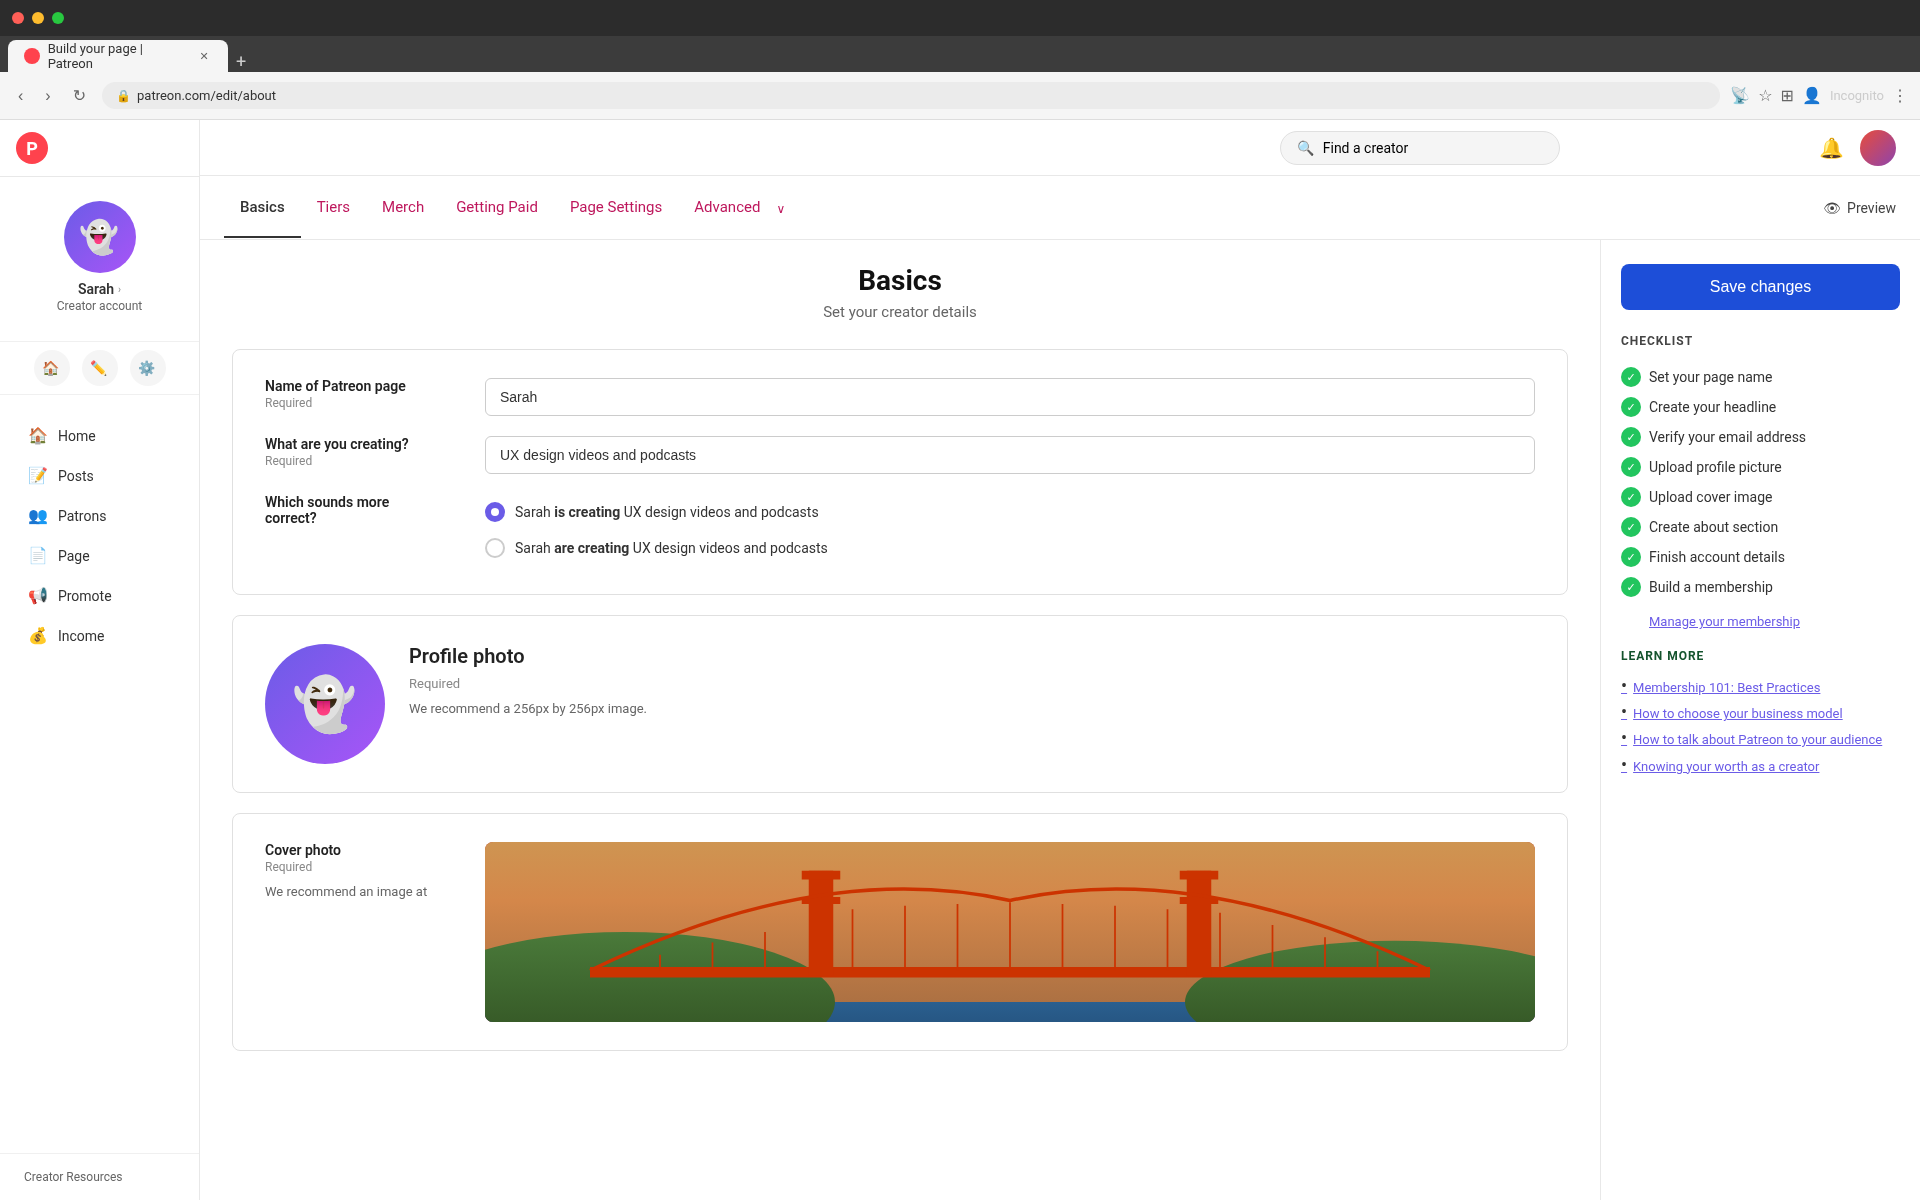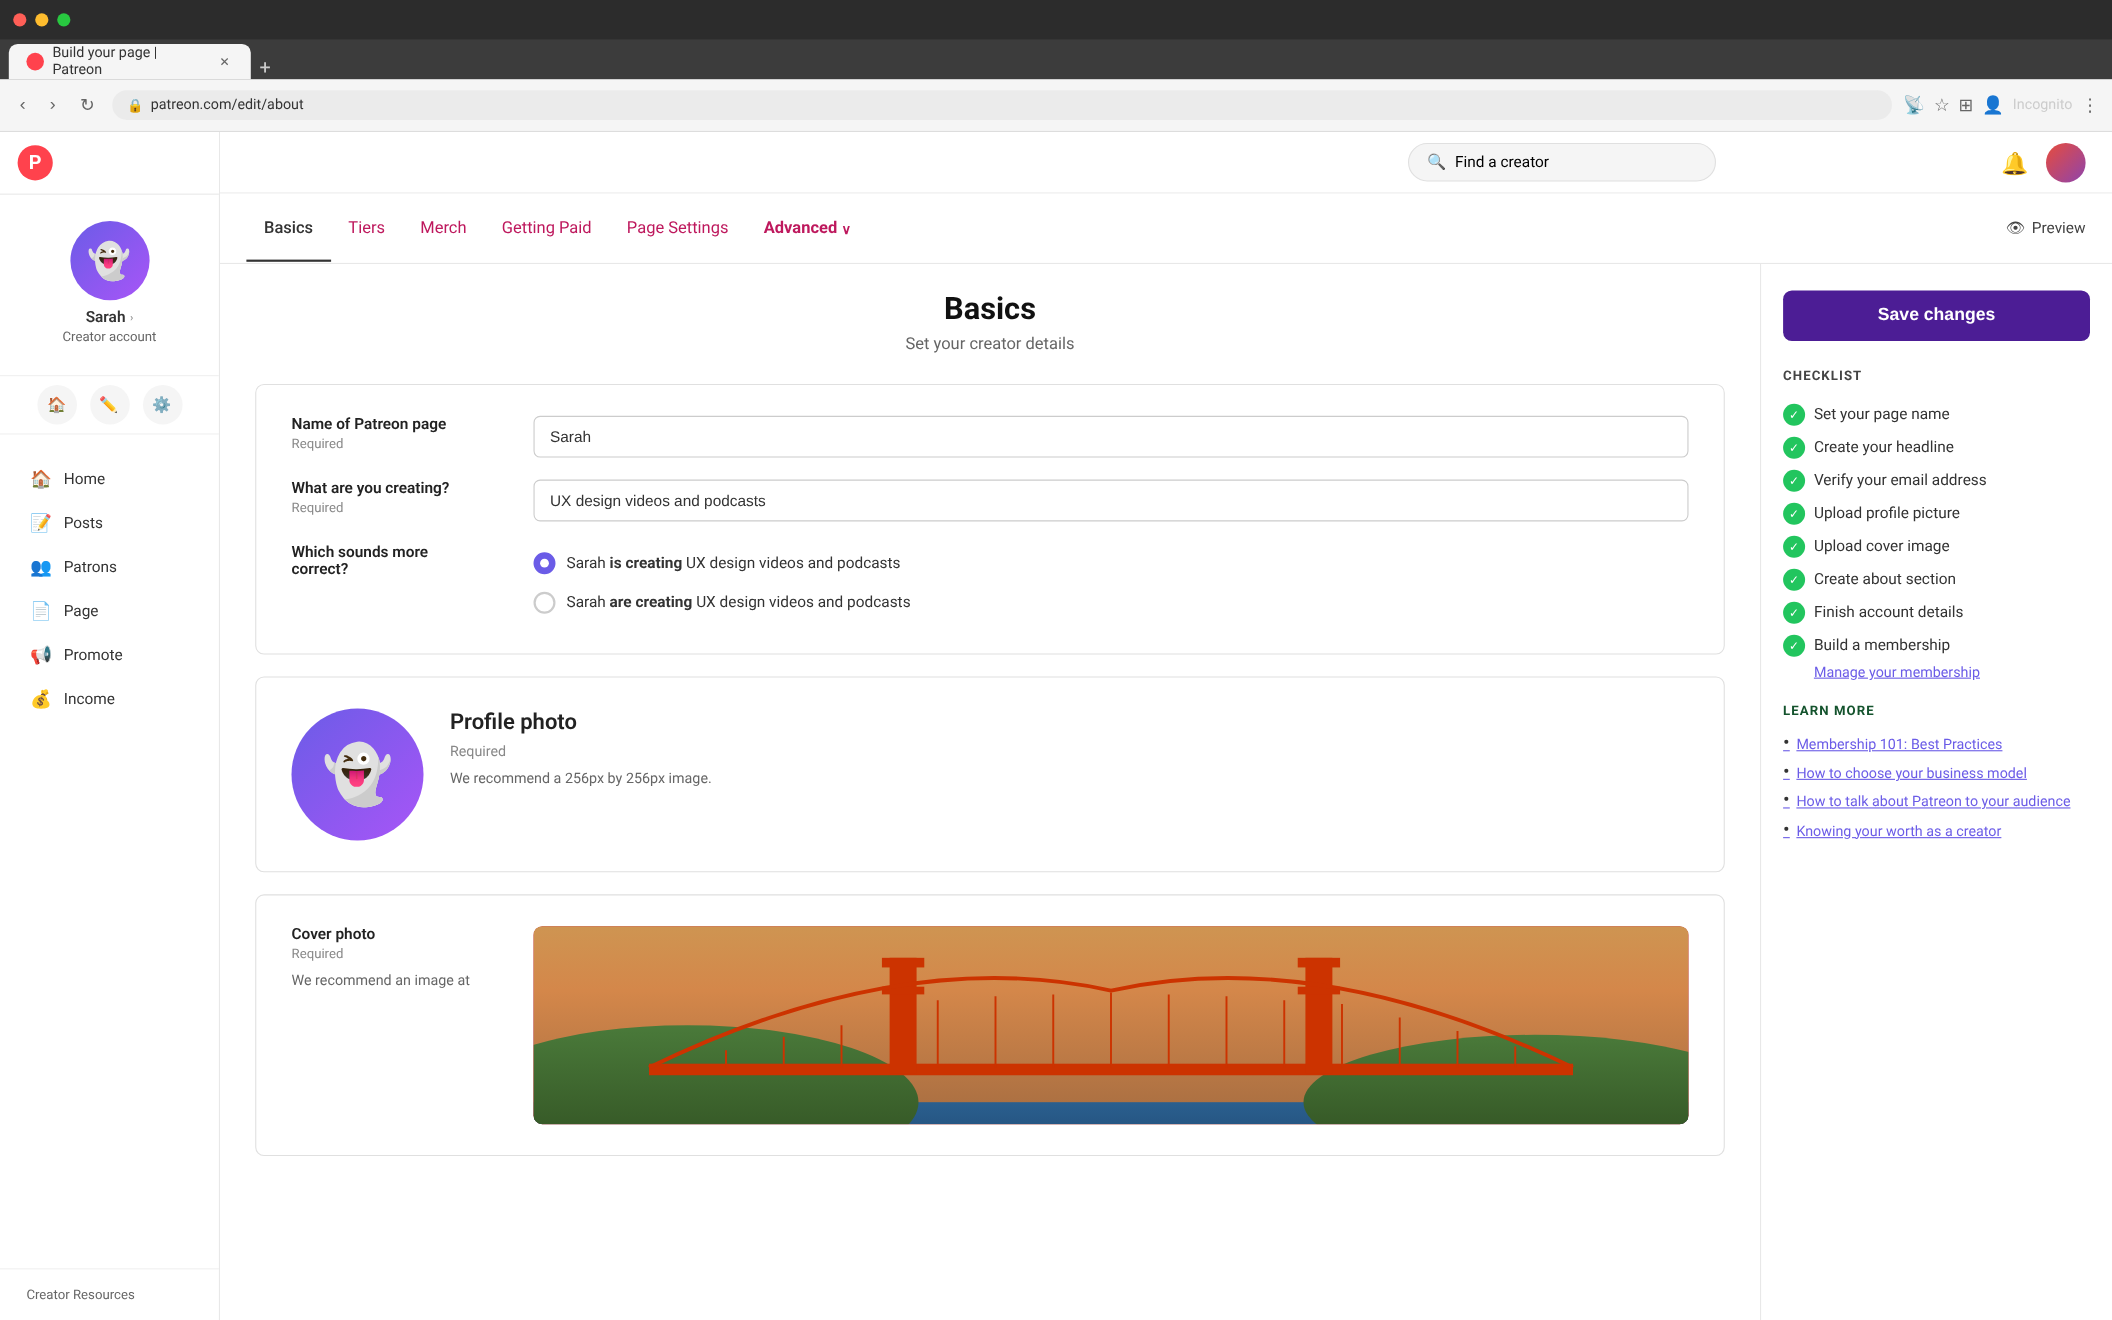--- a/index.html
+++ b/index.html
@@ -204,22 +204,21 @@
       text-decoration: none;
     }
     .nav-tab.active {
       color: #333;
       border-bottom: 2px solid #333;
       font-weight: 500;
     }
     .nav-tab-advanced {
       display: flex;
       align-items: flex-end;
-      gap: 4px;
-      font-weight: bold;
+      gap: 16px;
     }
     .preview-btn {
       display: flex;
       align-items: center;
       gap: 6px;
       color: #444;
       font-size: 14px;
       cursor: pointer;
       text-decoration: none;
     }
@@ -354,27 +353,27 @@
     .right-panel {
       width: 320px;
       padding: 24px 20px;
       border-left: 1px solid #e8e8e8;
       background: #fff;
       overflow-y: auto;
       flex-shrink: 0;
     }
     .save-btn {
       width: 100%;
-      background: #4c1d95;
+      background: #1d4ed8;
       color: #fff;
       border: none;
       border-radius: 8px;
       padding: 14px;
       font-size: 16px;
-      font-weight: 700;
+      font-weight: 400;
       cursor: pointer;
       margin-bottom: 24px;
     }
 
     .checklist-title {
       font-size: 12px;
       font-weight: 700;
       color: #444;
       letter-spacing: 0.08em;
       text-transform: uppercase;
@@ -397,21 +396,21 @@
       font-size: 11px;
       flex-shrink: 0;
     }
     .manage-link {
       font-size: 13px;
       color: #6b5ce7;
       text-decoration: underline;
       margin-left: 28px;
       cursor: pointer;
       display: block;
-      margin-top: 2px;
+      margin-top: 12px;
       margin-bottom: 6px;
     }
 
     .learn-more-title {
       font-size: 12px;
       font-weight: 700;
       color: #14532d;
       letter-spacing: 0.08em;
       text-transform: uppercase;
       margin: 20px 0 12px;

